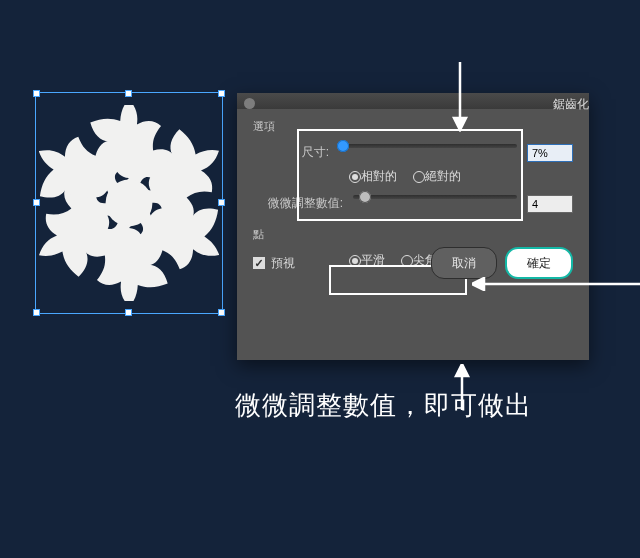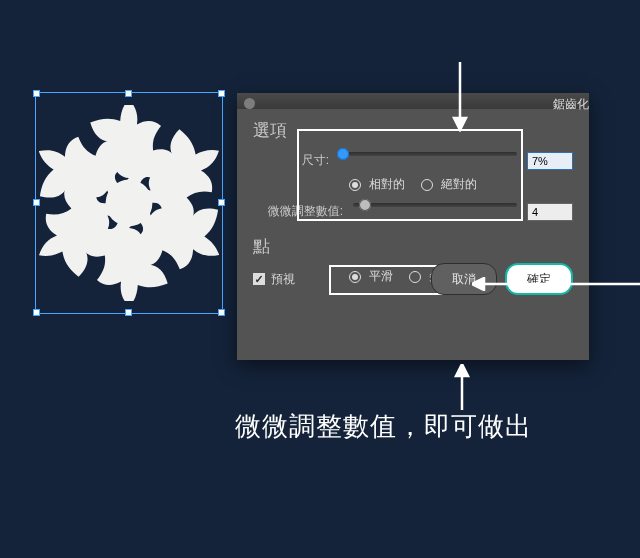--- a/index.html
+++ b/index.html
@@ -12,52 +12,52 @@
     .h-tl{left:-3px;top:-3px}.h-tm{left:89px;top:-3px}.h-tr{right:-3px;top:-3px}
     .h-ml{left:-3px;top:106px}.h-mr{right:-3px;top:106px}
     .h-bl{left:-3px;bottom:-3px}.h-bm{left:89px;bottom:-3px}.h-br{right:-3px;bottom:-3px}
     .snow{position:absolute;left:3px;top:12px;width:180px;height:196px}
 
     
     .dlg{position:absolute;left:237px;top:93px;width:352px;height:267px;background:#535353;box-shadow:0 6px 18px rgba(0,0,0,.5);}
     .titlebar{height:16px;background:linear-gradient(#4a4a4a,#3a3a3a);color:#ddd;font-size:12px;text-align:right;line-height:22px;position:relative}
     .close{position:absolute;left:7px;top:5px;width:11px;height:11px;border-radius:50%;background:#7d7d7d}
     .body{padding:8px 16px 10px;color:#c9c9c9;font-size:12px;position:relative}
-    .sec-label{color:#c9c9c9;margin:2px 0 10px;font-size:17px}
+    .sec-label{color:#c9c9c9;margin:2px 0 10px;font-size:11px}
 
     .row{display:flex;align-items:flex-start;margin:4px 0}
     .rlab{width:86px;text-align:right;padding-right:10px;color:#c9c9c9}
     .track{position:relative;flex:1;height:4px;background:linear-gradient(#2f2f2f,#444);border-radius:2px;margin-right:10px}
     .thumb{position:absolute;top:-4px;width:12px;height:12px;border-radius:50%;background:#3399ff;box-shadow:inset 0 0 0 1px #1a6fc4}
     .thumb.gray{background:#bdbdbd;box-shadow:inset 0 0 0 1px #555}
     .val{width:46px;height:18px;background:#e8eef6;border:1px solid #2e6fb7;color:#000;font-size:11px;text-align:left;padding:1px 4px}
     .val.plain{background:#ededed;border:1px solid #666}
 
     .radio-row{display:flex;align-items:center;gap:16px;margin:6px 0 10px 96px;color:#ddd}
-    .radio{display:flex;align-items:center;gap:8px}
+    .radio{display:flex;align-items:center;gap:0}
     .rb{width:12px;height:12px;border-radius:50%;border:1.5px solid #ddd;display:inline-flex;align-items:center;justify-content:center}
     .rb.on::after{content:"";width:6px;height:6px;border-radius:50%;background:#ddd}
 
     .hr-gap{height:8px}
     .callout1{position:absolute;left:60px;top:20px;width:226px;height:92px;border:2.5px solid #fff;pointer-events:none}
     .callout2{position:absolute;left:92px;top:156px;width:138px;height:30px;border:2.5px solid #fff;pointer-events:none}
 
     .footer{position:absolute;left:0;bottom:0;width:100%;padding:10px 16px;display:flex;align-items:center}
     .chk{display:flex;align-items:center;gap:6px;color:#ddd;font-size:12px}
     .cb{width:12px;height:12px;background:#ddd;display:inline-flex;align-items:center;justify-content:center;color:#333;font-size:11px;font-weight:bold}
     .spacer{flex:1}
     .btn{border-radius:13px;font-size:12px;height:32px;padding:0 20px;margin-left:8px;display:inline-flex;align-items:center;justify-content:center;cursor:pointer}
     .btn.cancel{background:#606060;border:1px solid #2e2e2e;color:#e6e6e6}
     .btn.ok{background:#fff;border:2px solid #14b8a6;color:#222}
 
     
     .arrow{position:absolute;stroke:#fff;stroke-width:2.5;fill:#fff}
 
     
-    .caption{position:absolute;left:235px;top:409px;color:#fff;font-size:26px;line-height:1.38;letter-spacing:1px}
+    .caption{position:absolute;left:235px;top:388px;color:#fff;font-size:26px;line-height:1.38;letter-spacing:1px}
   </style>
 </head>
 <body>
 
 <div class="canvas">
   <div class="bbox">
     <div class="handle h-tl"></div>
     <div class="handle h-tm"></div>
     <div class="handle h-tr"></div>
     <div class="handle h-ml"></div>

